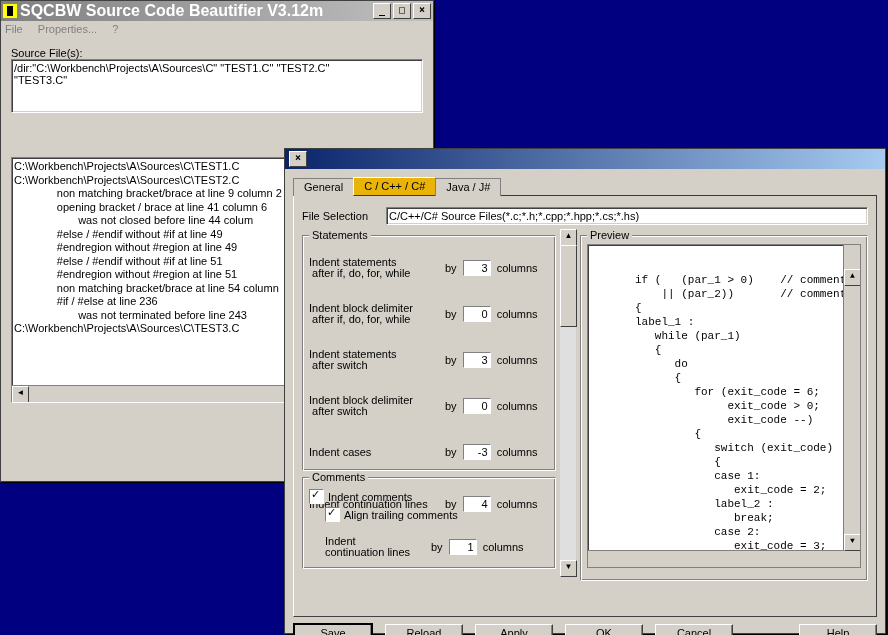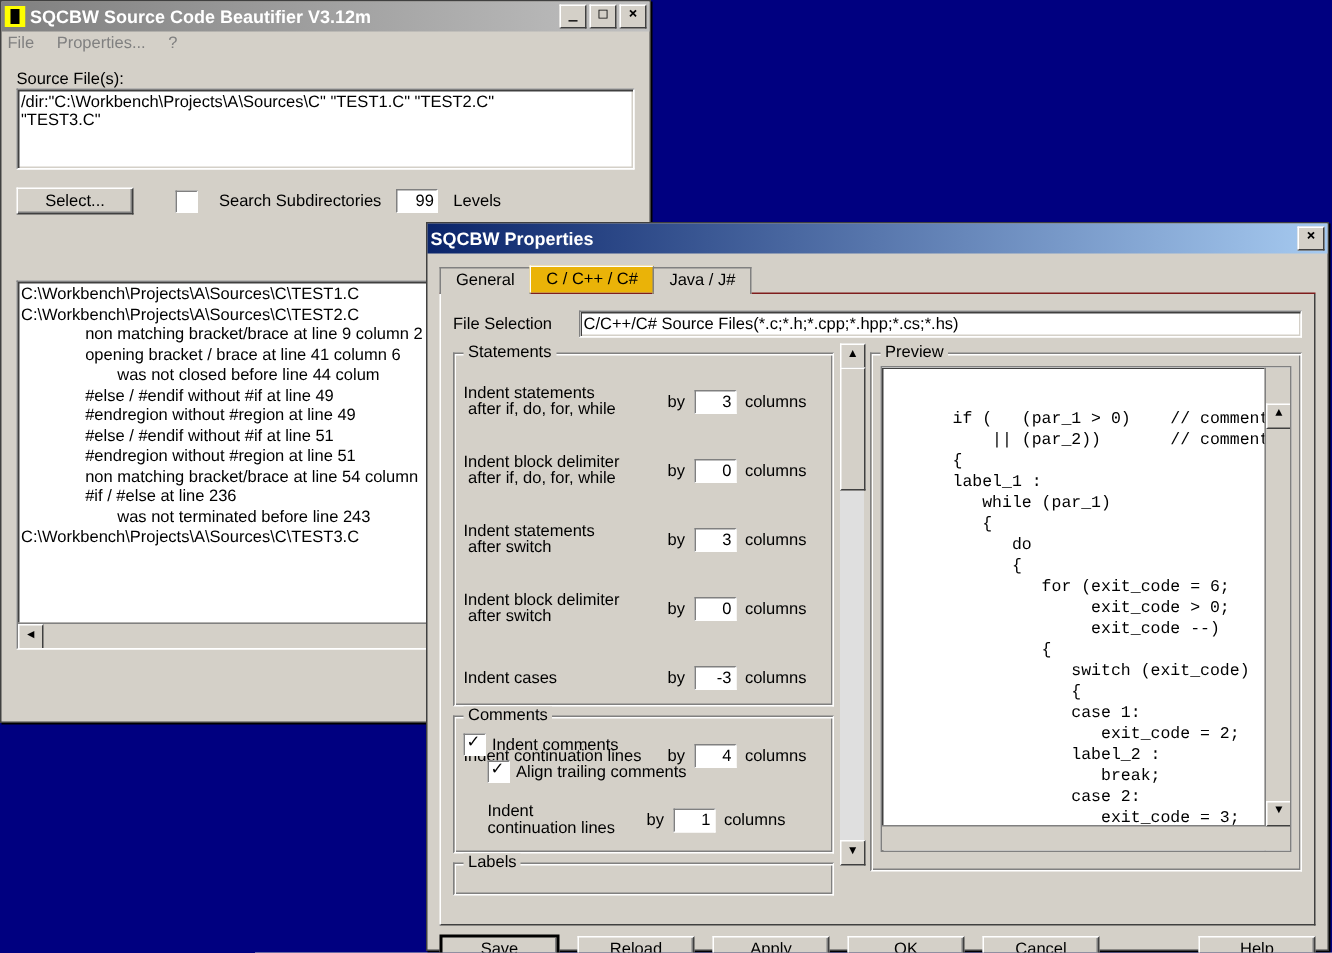--- a/index.html
+++ b/index.html
@@ -29,21 +29,21 @@
     align-items: center;
   }
   .titlebar.inactive {
     background: linear-gradient(to right, #808080, #c0c0c0);
   }
   .titlebar .icon {
     width: 14px; height: 14px;
     margin-right: 3px;
     display: inline-block;
   }
-  .titlebar .title-text { flex: 1; font-size:12px;}
+  .titlebar .title-text { flex: 1; font-size:16px;}
   .titlebar .ctl-btn {
     width: 16px; height: 14px;
     background: #d4d0c8;
     border: 1px solid #fff;
     border-right-color:#404040; border-bottom-color:#404040;
     margin-left: 2px;
     font-family: "Marlett", monospace;
     font-size: 10px;
     text-align:center;
     line-height:12px;
@@ -196,43 +196,34 @@
   </div>
   <div class="menubar">
     <span>File</span>
     <span>Properties...</span>
     <span>?</span>
   </div>
   <div style="padding:10px 10px 4px;">
     <div class="label">Source File(s):</div>
     <div class="textarea" style="height:48px;white-space:pre-wrap;">/dir:"C:\Workbench\Projects\A\Sources\C" "TEST1.C" "TEST2.C"
 "TEST3.C"</div>
-    <div style="margin-top:12px;display:flex;align-items:center;gap:10px;">
-      <span class="button" style="width:56px">Select...</span>
-      <span style="width:8px"></span>
-      <span class="checkbox"></span>
-      <span>Search Subdirectories</span>
-      <span class="num-input">99</span>
-      <span>Levels</span>
-    </div>
   </div>
   <div class="listbox" style="margin:40px 10px 10px;height:240px;">
     <div id="results-lines" style="line-height:13.5px;white-space:pre;"><div>C:\Workbench\Projects\A\Sources\C\TEST1.C</div><div>C:\Workbench\Projects\A\Sources\C\TEST2.C</div><div>              non matching bracket/brace at line 9 column 2</div><div>              opening bracket / brace at line 41 column 6</div><div>                     was not closed before line 44 colum</div><div>              #else / #endif without #if at line 49</div><div>              #endregion without #region at line 49</div><div>              #else / #endif without #if at line 51</div><div>              #endregion without #region at line 51</div><div>              non matching bracket/brace at line 54 column</div><div>              #if / #else at line 236</div><div>                     was not terminated before line 243</div><div>C:\Workbench\Projects\A\Sources\C\TEST3.C</div></div>
     <div class="scrollbar-h">
       <div style="display:flex;justify-content:space-between;height:100%;">
         <div class="sb-btn">◄</div>
         <div class="sb-btn">►</div>
       </div>
     </div>
   </div>
 </div>
 
 <div class="window" style="left:284px;top:148px;width:600px;height:484px;">
   <div class="titlebar">
-    <span class="title-text">SQCBW Properties</span>
     <span class="ctl-btn">×</span>
   </div>
   <div style="padding:4px 8px;">
     <div class="tabs">
       <div class="tab">General</div>
       <div class="tab active">C / C++ / C#</div>
       <div class="tab">Java / J#</div>
     </div>
     <div class="tab-panel" style="height:404px;position:relative;">
       <div class="row">
@@ -299,23 +290,20 @@
             </div>
             <div class="stmt-row" style="margin-left:16px">
               <span class="stmt-lbl" style="white-space:pre;width:100px">Indent
 continuation lines</span>
               <span class="by">by</span>
               <span class="num-input">1</span>
               <span class="cols">columns</span>
             </div>
           </div>
 
-          <div class="groupbox" style="height:8px;padding:6px;">
-            <span class="legend">Labels</span>
-          </div>
         </div>
 
         <div style="width:16px;background:#dfdfdf;position:relative;">
           <div class="sb-btn" style="position:absolute;top:0">▲</div>
           <div style="position:absolute;top:16px;width:15px;height:80px;background:#d4d0c8;border:1px solid #fff;border-right-color:#404040;border-bottom-color:#404040;"></div>
           <div class="sb-btn" style="position:absolute;bottom:0">▼</div>
         </div>
 
         <div style="flex:1;">
           <div class="groupbox" style="height:330px;margin-top:6px;">

